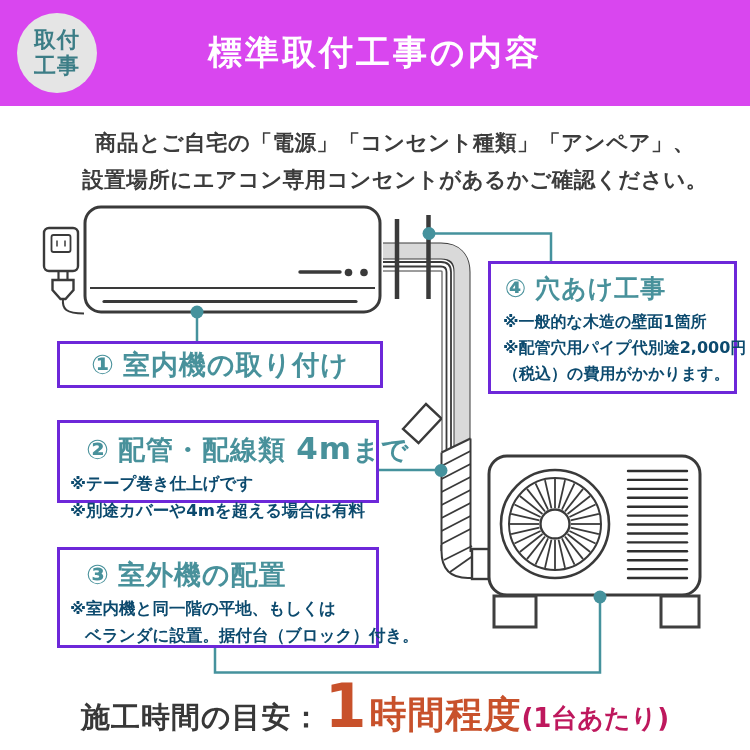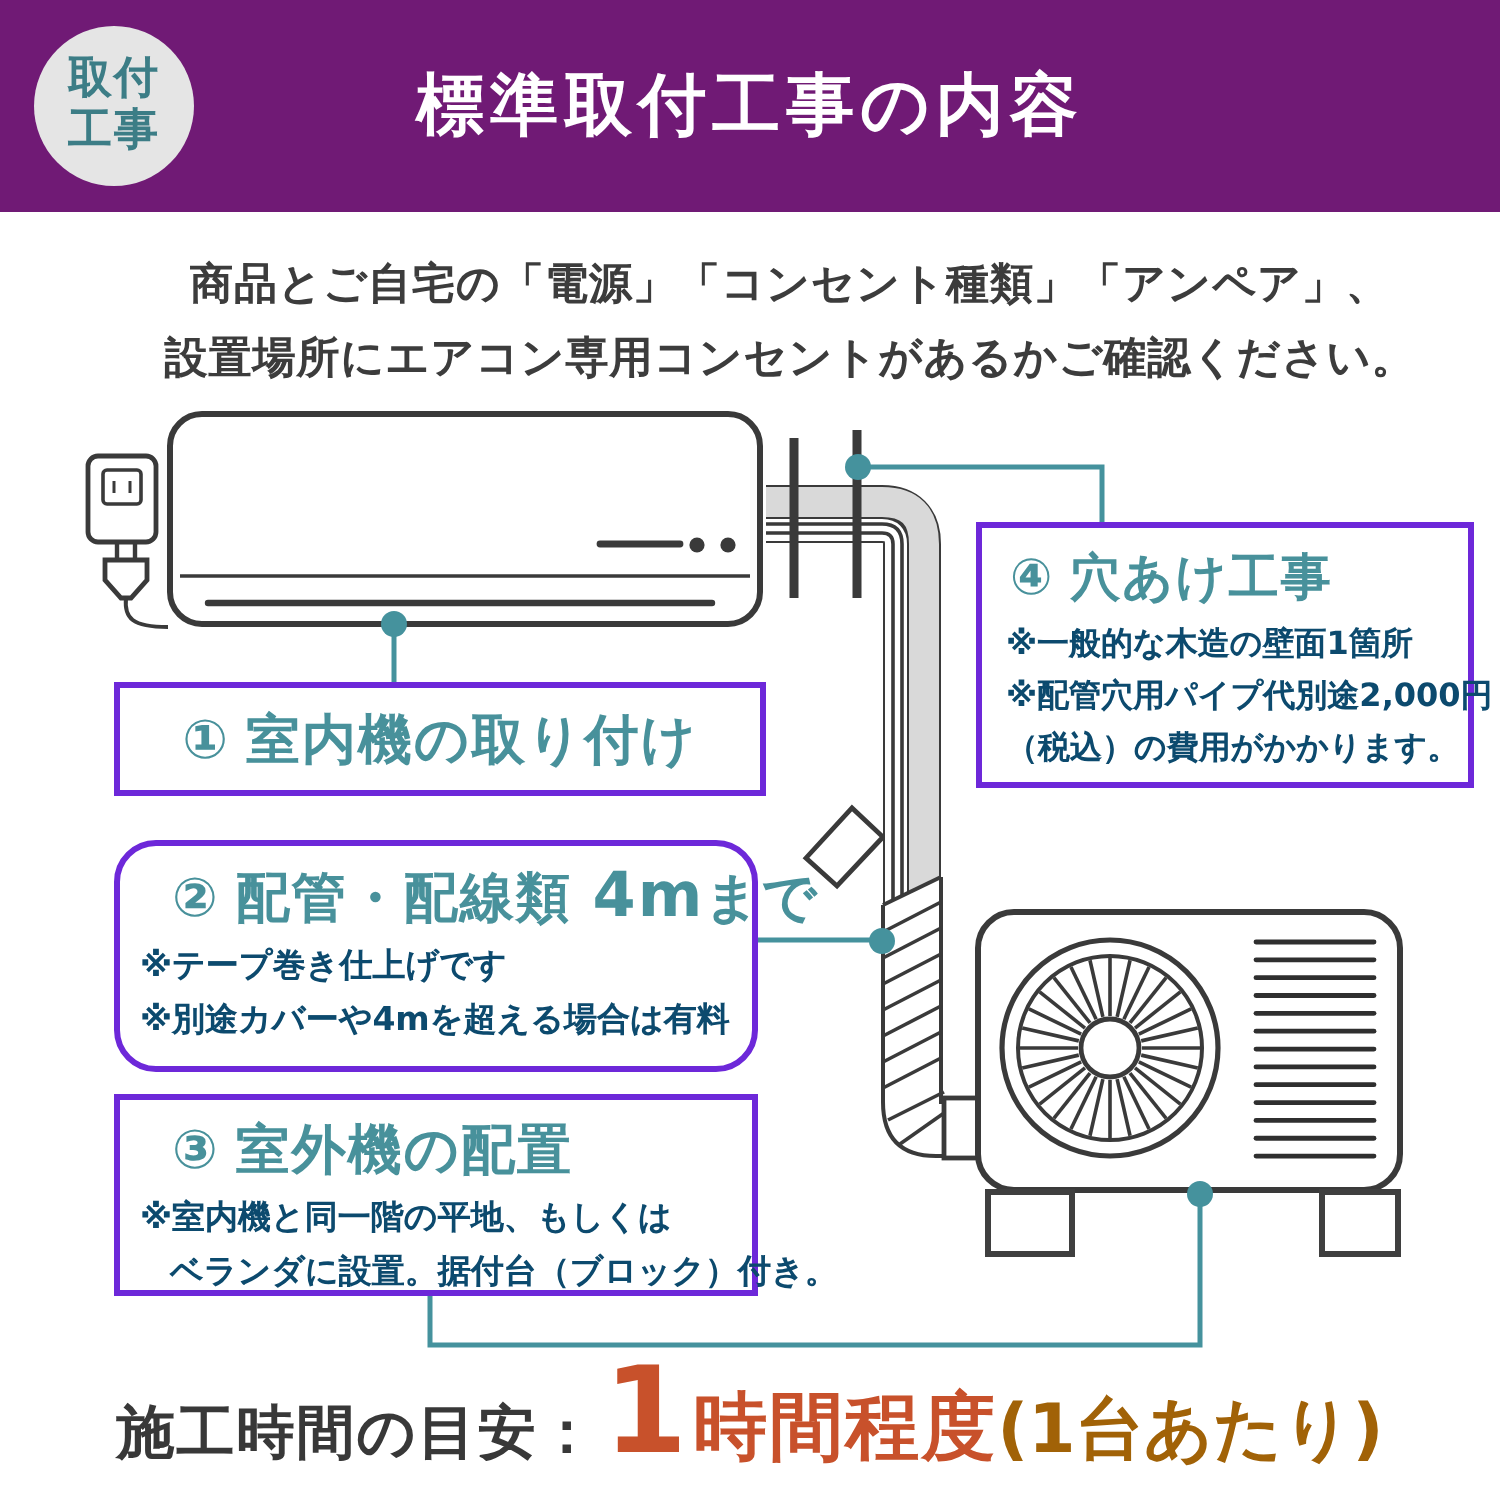--- a/index.html
+++ b/index.html
@@ -1,52 +1,52 @@
 <!DOCTYPE html>
 <html><head>
 <meta charset="utf-8">
 <style>
   html,body{margin:0;padding:0;background:#fff;}
   #stage{position:relative;width:750px;height:750px;background:#fff;overflow:hidden;
          font-family:"DejaVu Sans","Liberation Sans",sans-serif;}
   
-  .header{position:absolute;left:0;top:0;width:750px;height:106px;background:#701a75;
+  .header{position:absolute;left:0;top:0;width:750px;height:106px;background:#d946ef;
           display:flex;align-items:center;justify-content:center;}
   .header-title{color:#ffffff;font-size:34px;font-weight:800;letter-spacing:3px;}
   .badge{position:absolute;left:17px;top:13px;width:80px;height:80px;border-radius:50%;
          background:#e5e5e5;display:flex;flex-direction:column;align-items:center;justify-content:center;}
   .badge span{color:#3c7d86;font-size:22px;font-weight:800;line-height:26px;letter-spacing:1px;}
   
   .intro{position:absolute;left:0;top:124px;width:750px;text-align:center;
          color:#3c3c3c;font-size:21.5px;font-weight:700;line-height:37px;letter-spacing:0.5px;padding-left:20px;}
   
   #diagram{position:absolute;left:0;top:0;z-index:1;}
   
   .label-box{position:absolute;z-index:2;background:#ffffff;border:3px solid #6d28d9;box-sizing:border-box;}
   .box-title{color:#48919b;font-weight:800;letter-spacing:1px;white-space:nowrap;}
   .box-title .num{margin-right:8px;}
   .box-title .em{font-size:31px;}
   .notes{color:#0c4a6e;font-size:16.5px;font-weight:600;line-height:26.5px;white-space:nowrap;}
   .notes .indent{padding-left:15px;}
-  #box1{left:57px;top:341px;width:326px;height:57px;display:flex;align-items:center;justify-content:center;}
+  #box1{left:57px;top:341px;width:326px;height:47px;display:flex;align-items:center;justify-content:center;}
   #box1 .box-title{font-size:27px;}
-  #box2{left:57px;top:420px;width:322px;height:116px;padding:7px 0 0 10px;border-radius:21px;}
+  #box2{left:57px;top:420px;width:322px;height:83px;padding:7px 0 0 10px;}
   #box2 .box-title{font-size:27px;margin-left:16px;margin-bottom:3px;}
   #box3{left:57px;top:547px;width:322px;height:101px;padding:7px 0 0 10px;}
   #box3 .box-title{font-size:27px;margin-left:16px;margin-bottom:3px;}
   #box4{left:488px;top:261px;width:249px;height:133px;padding:8px 0 0 12px;}
   #box4 .box-title{font-size:25px;margin-left:2px;margin-bottom:4px;}
   #box4 .notes{font-size:16px;line-height:26px;}
   
   .footer{position:absolute;left:0;top:676px;width:750px;display:flex;align-items:baseline;
           justify-content:center;color:#383838;z-index:2;}
   .footer .f-label{font-size:29px;font-weight:800;letter-spacing:1px;}
   .footer .f-big{font-size:60px;font-weight:800;color:#c8512b;line-height:1;margin:0 3px;}
   .footer .f-mid{font-size:37px;font-weight:800;color:#c8512b;letter-spacing:1px;}
-  .footer .f-suffix{font-size:34px;font-weight:800;color:#a16207;}
+  .footer .f-suffix{font-size:26px;font-weight:800;color:#be185d;}
 </style>
 </head>
 <body>
 
 <div id="stage">
 
   <div class="header">
     <div class="header-title">標準取付工事の内容</div>
   </div>
   <div class="badge">

